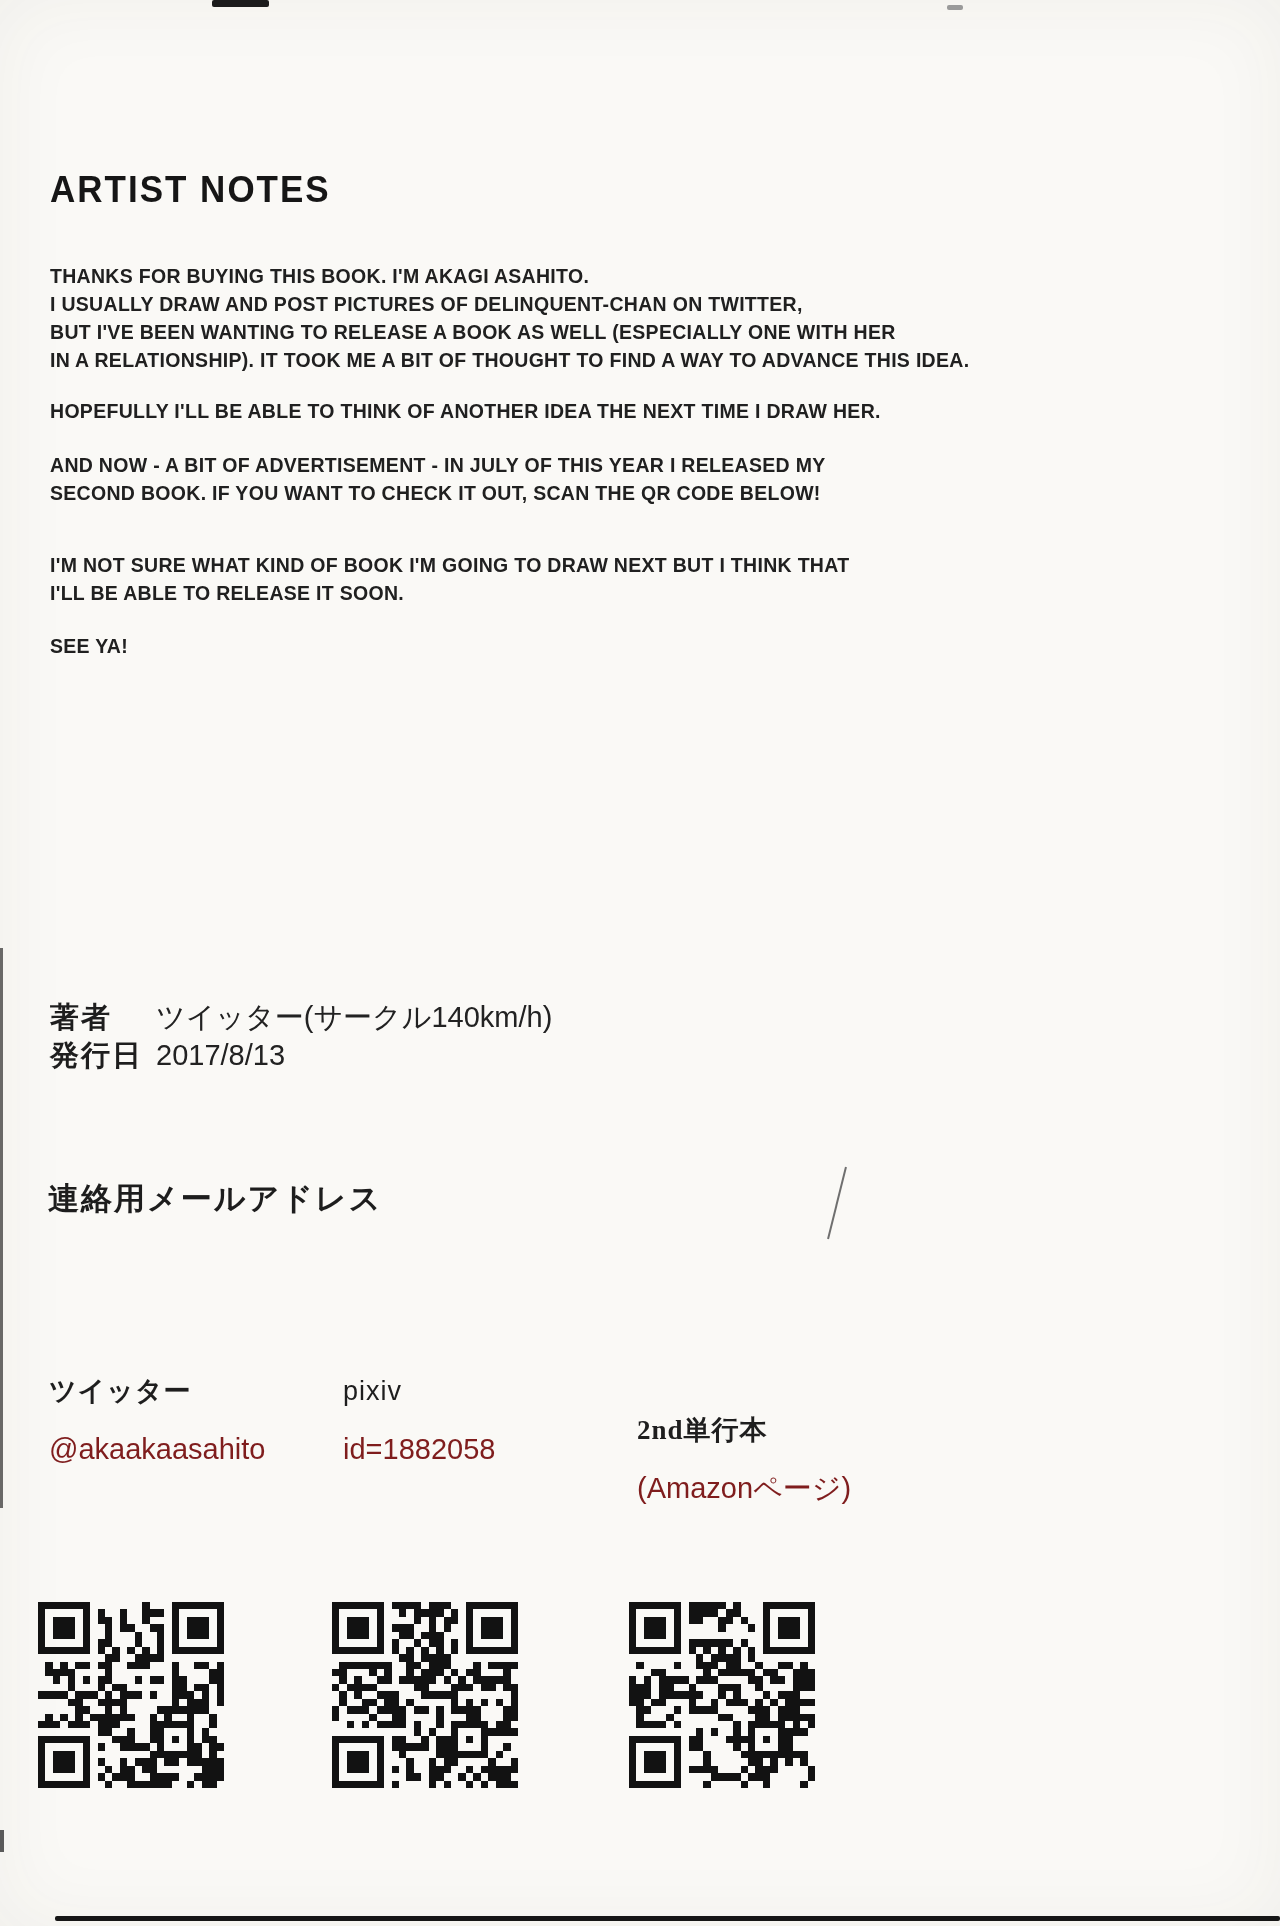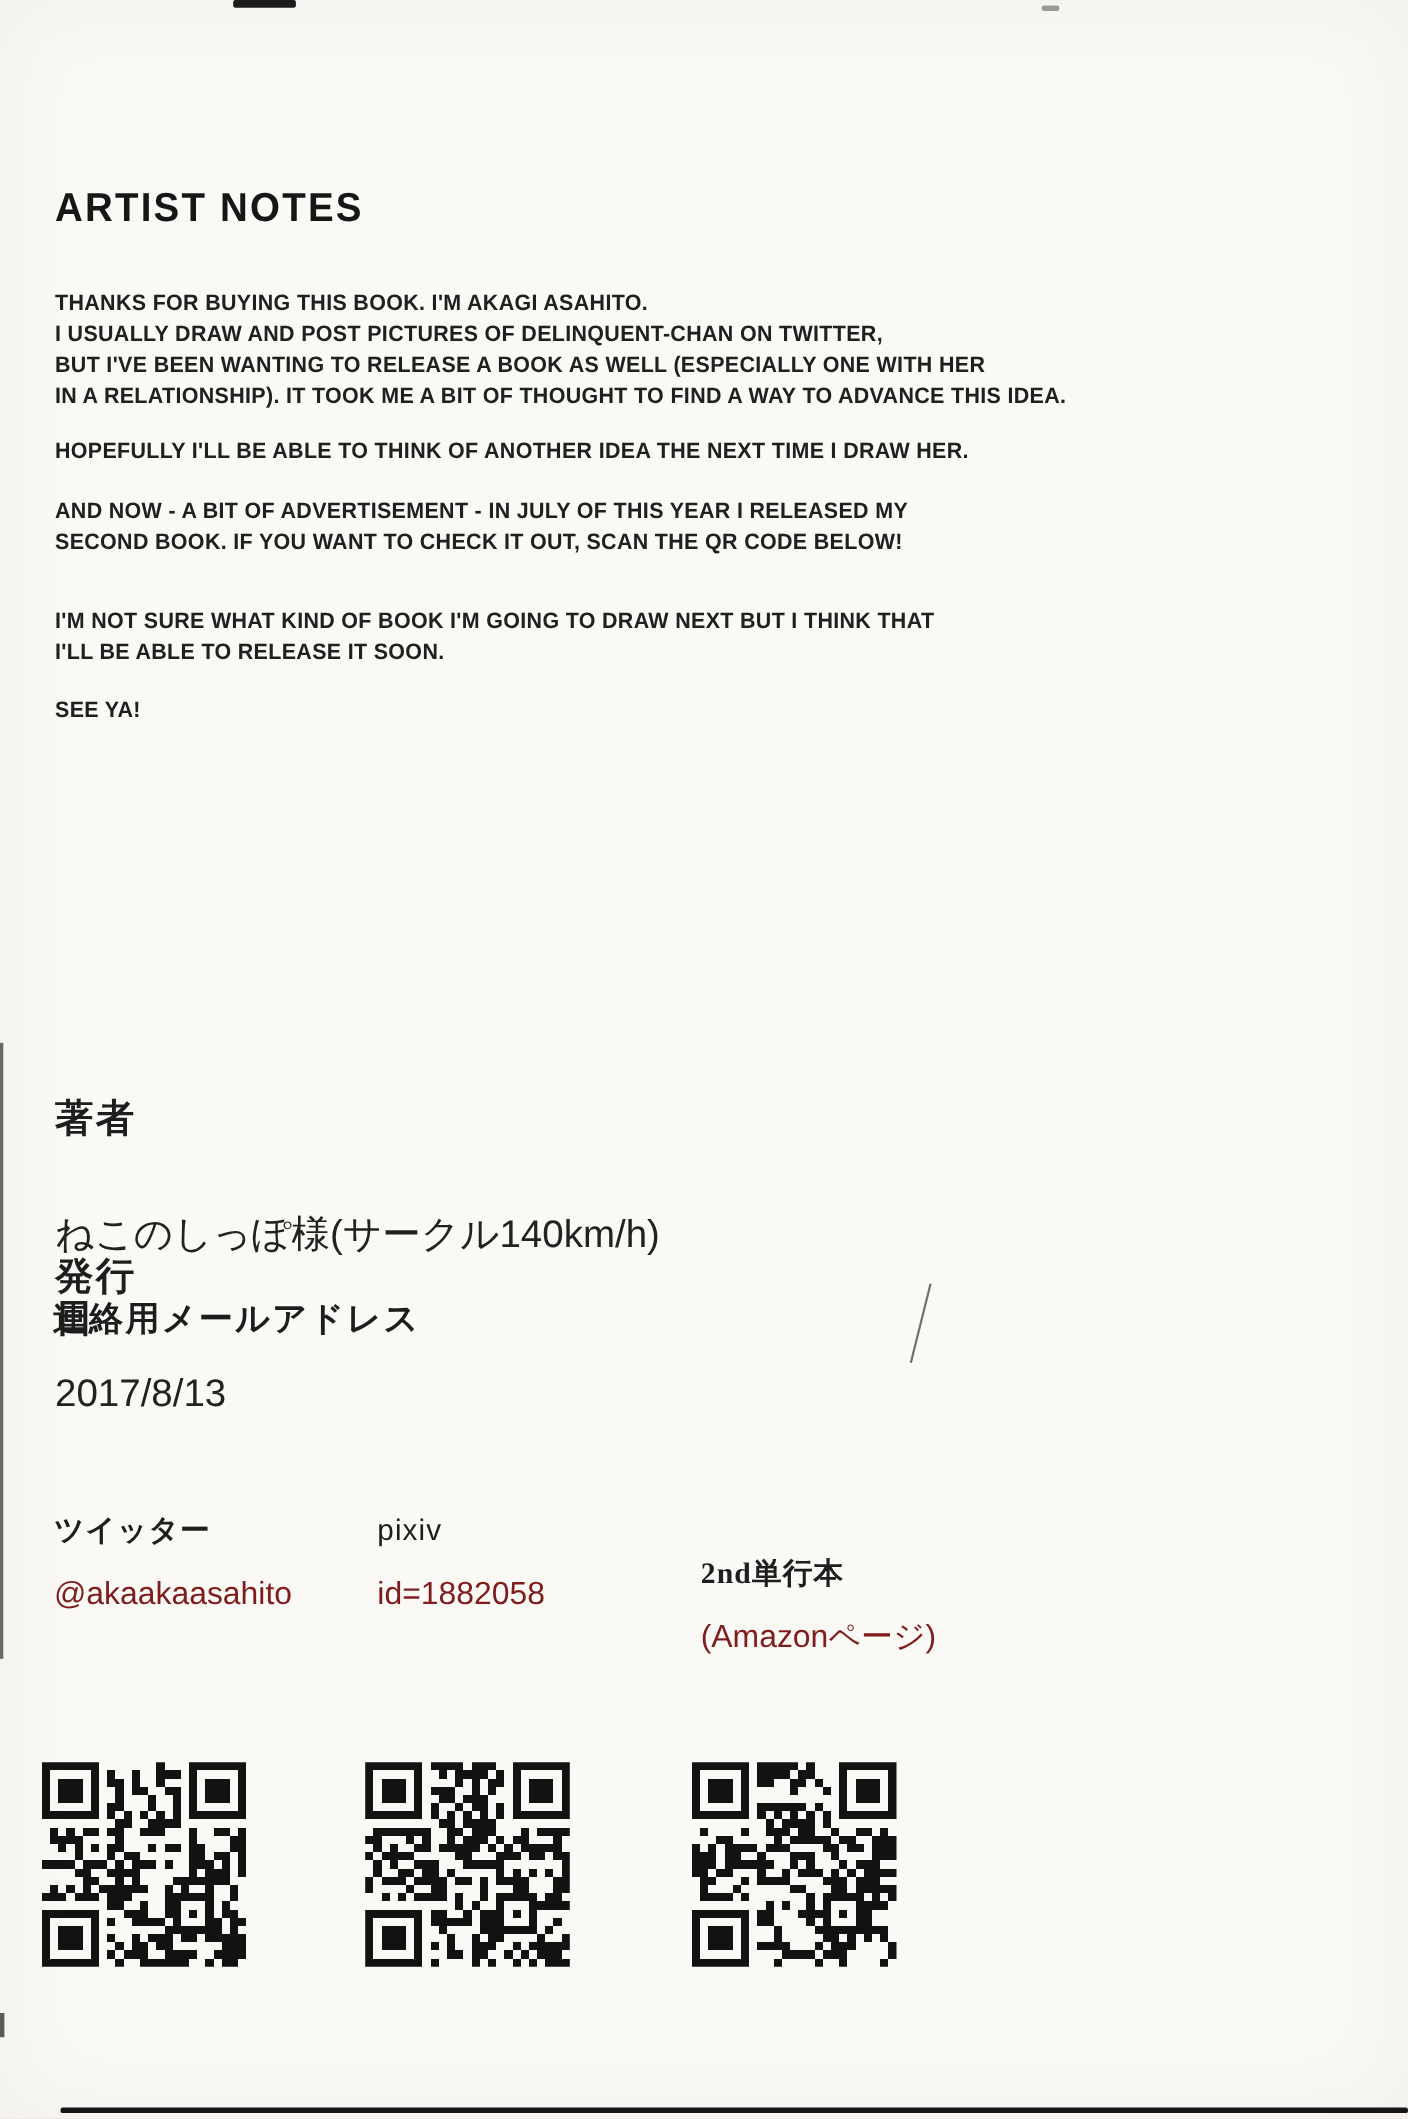--- a/index.html
+++ b/index.html
@@ -23,21 +23,21 @@
   .notes{position:absolute;left:0;top:0;width:1280px;}
   .para{
     position:absolute;left:50px;width:980px;
     font-size:19.5px;font-weight:700;letter-spacing:.3px;
     line-height:27px;color:#202020;
     transform:scaleY(1.04);transform-origin:left top;
     white-space:nowrap;
   }
   
   .credits{position:absolute;left:50px;top:998px;}
-  .crow{display:flex;line-height:38px;font-size:35px;flex-direction:column;}
+  .crow{display:flex;line-height:38px;font-size:29px;}
   .clabel{
     width:106px;flex:0 0 106px;
     font-family:"Liberation Serif", serif;font-weight:700;color:#1e1e1e;
     letter-spacing:2px;
   }
   .cvalue{font-family:"Liberation Sans", sans-serif;color:#222;}
   .contact-label{
     position:absolute;left:48px;top:1178px;
     font-family:"Liberation Serif", serif;font-weight:700;
     font-size:31px;letter-spacing:2px;color:#1d1d1d;
@@ -108,21 +108,21 @@
       <div>I'LL BE ABLE TO RELEASE IT SOON.</div>
     </div>
     <div class="para" style="top:632px">
       <div>SEE YA!</div>
     </div>
   </div>
 
   <div class="credits">
     <div class="crow">
       <span class="clabel">著者</span>
-      <span class="cvalue">ねこのしっぽ様(サークル140km/h)</span>
+      <span class="cvalue">ツイッター(サークル140km/h)</span>
     </div>
     <div class="crow">
       <span class="clabel">発行日</span>
       <span class="cvalue">2017/8/13</span>
     </div>
   </div>
 
   <div class="contact-label">連絡用メールアドレス</div>
 
   <div class="links">

